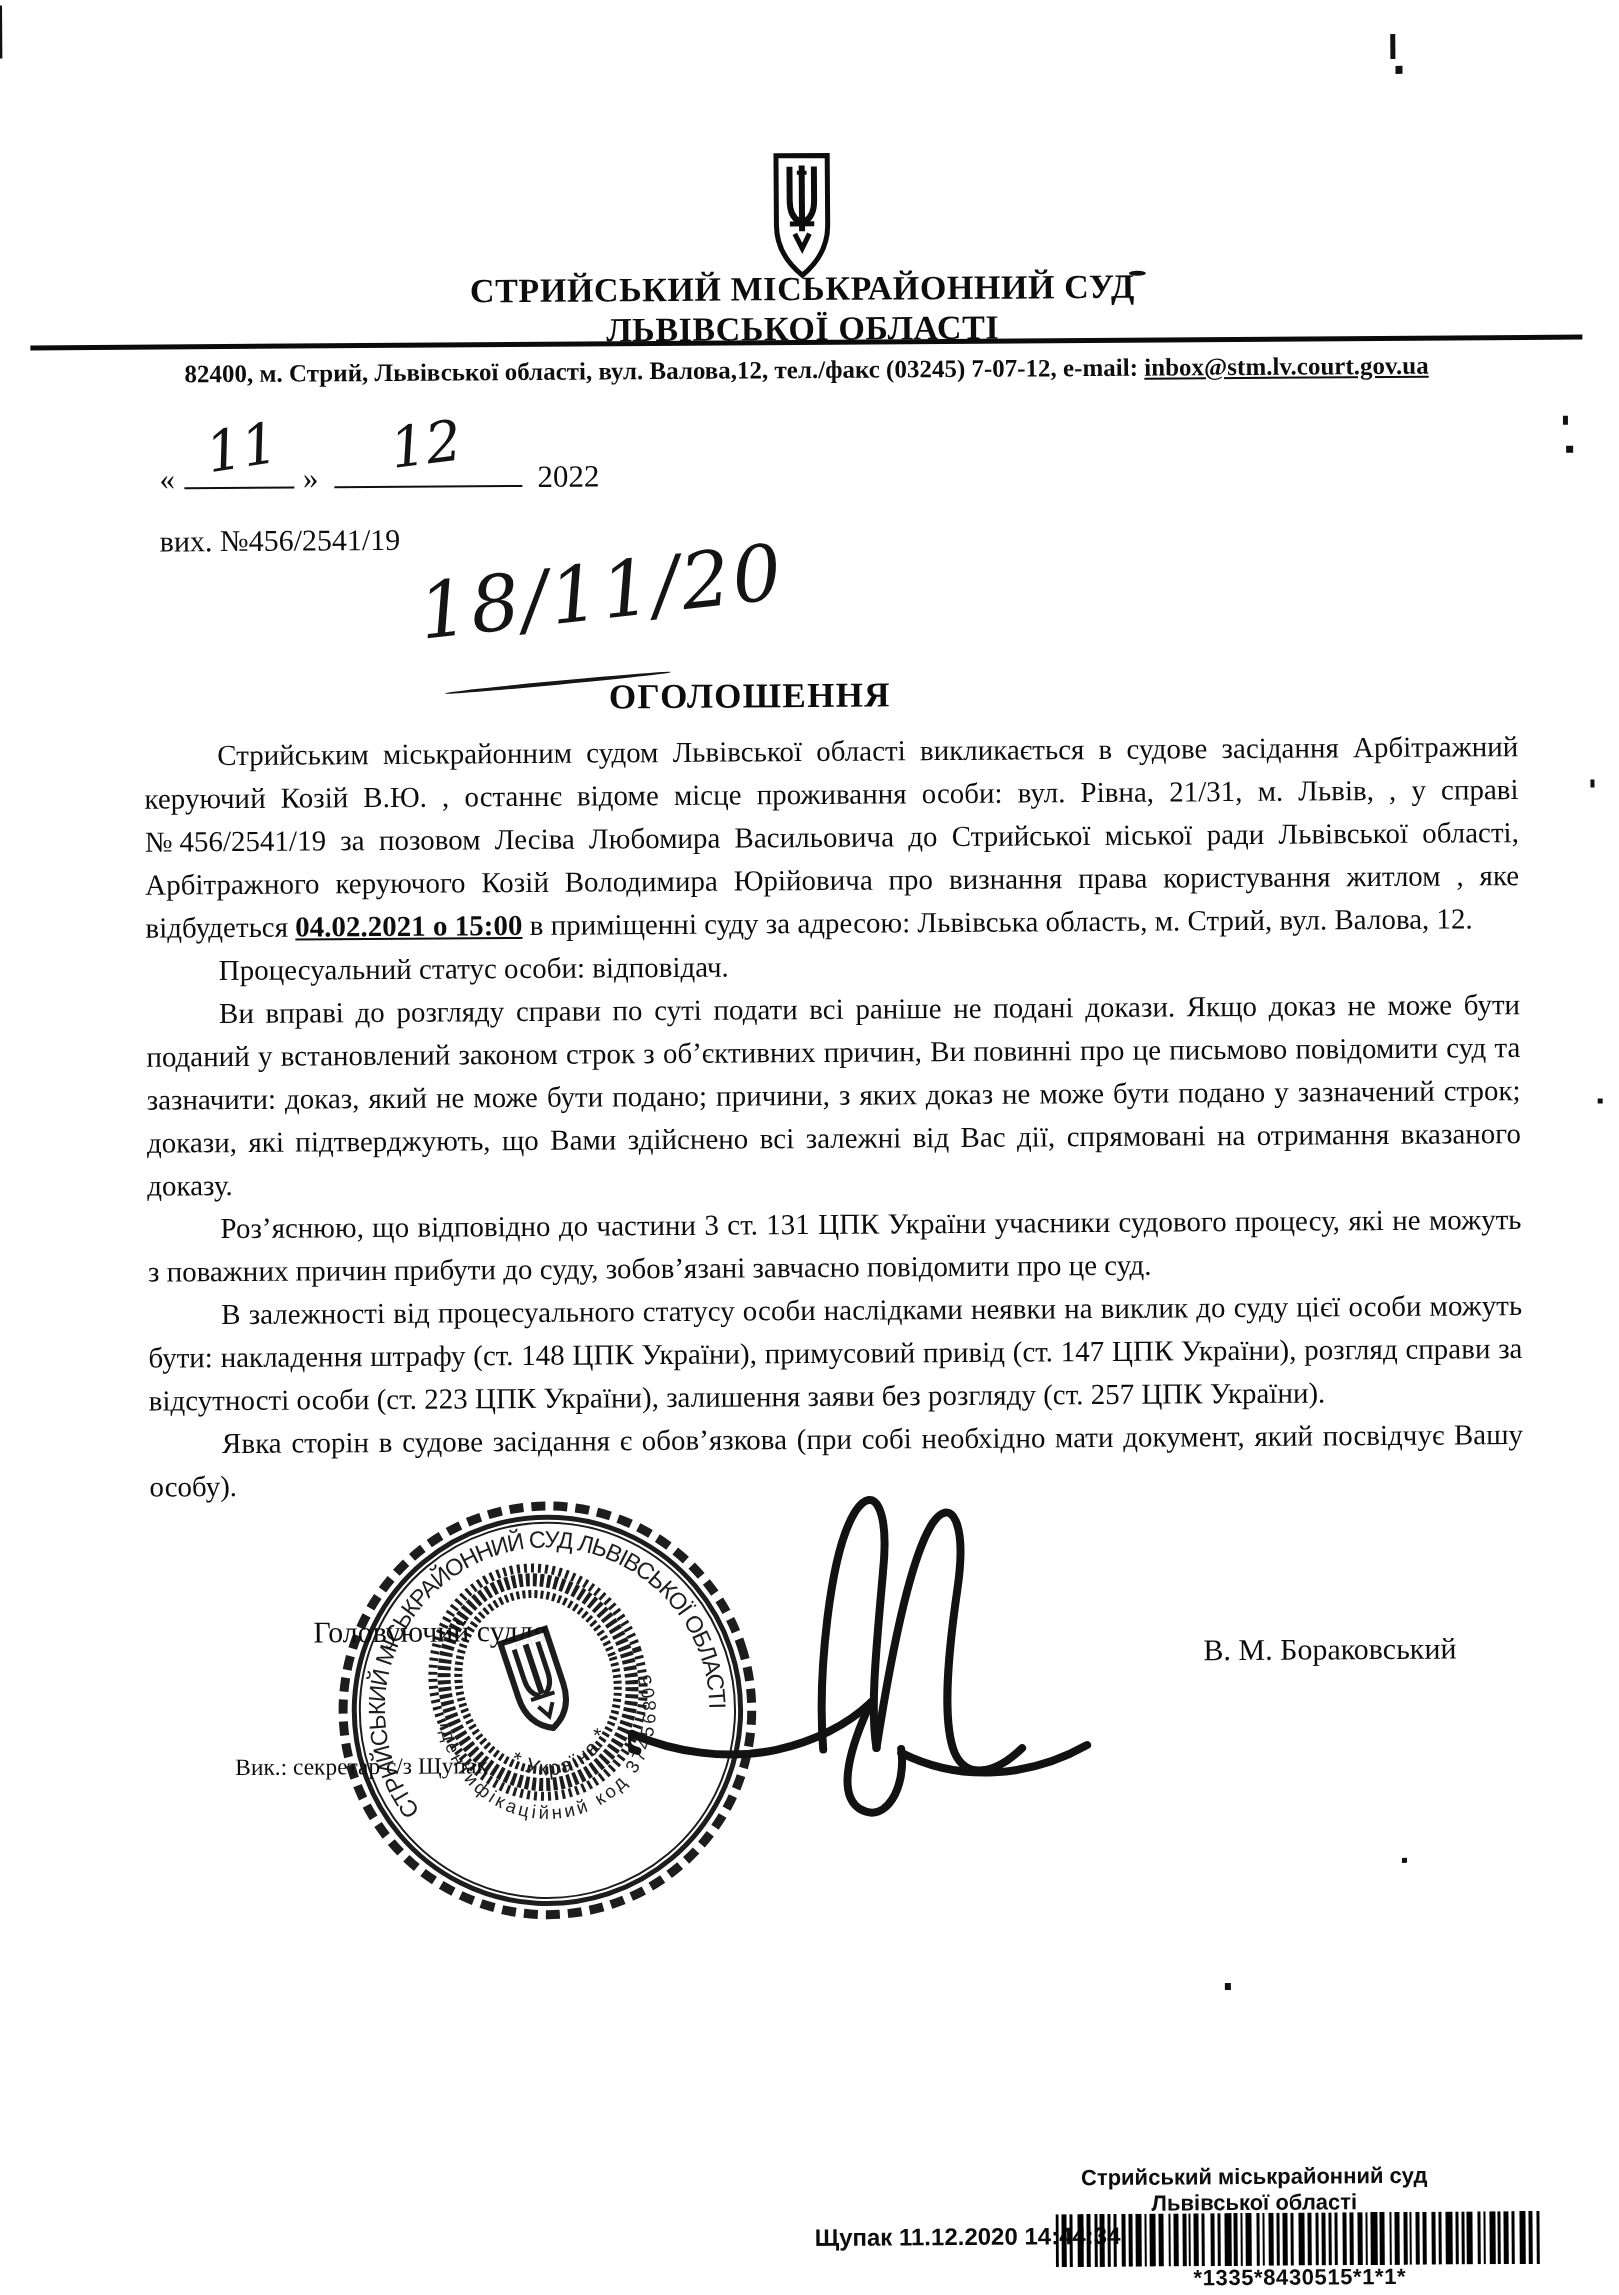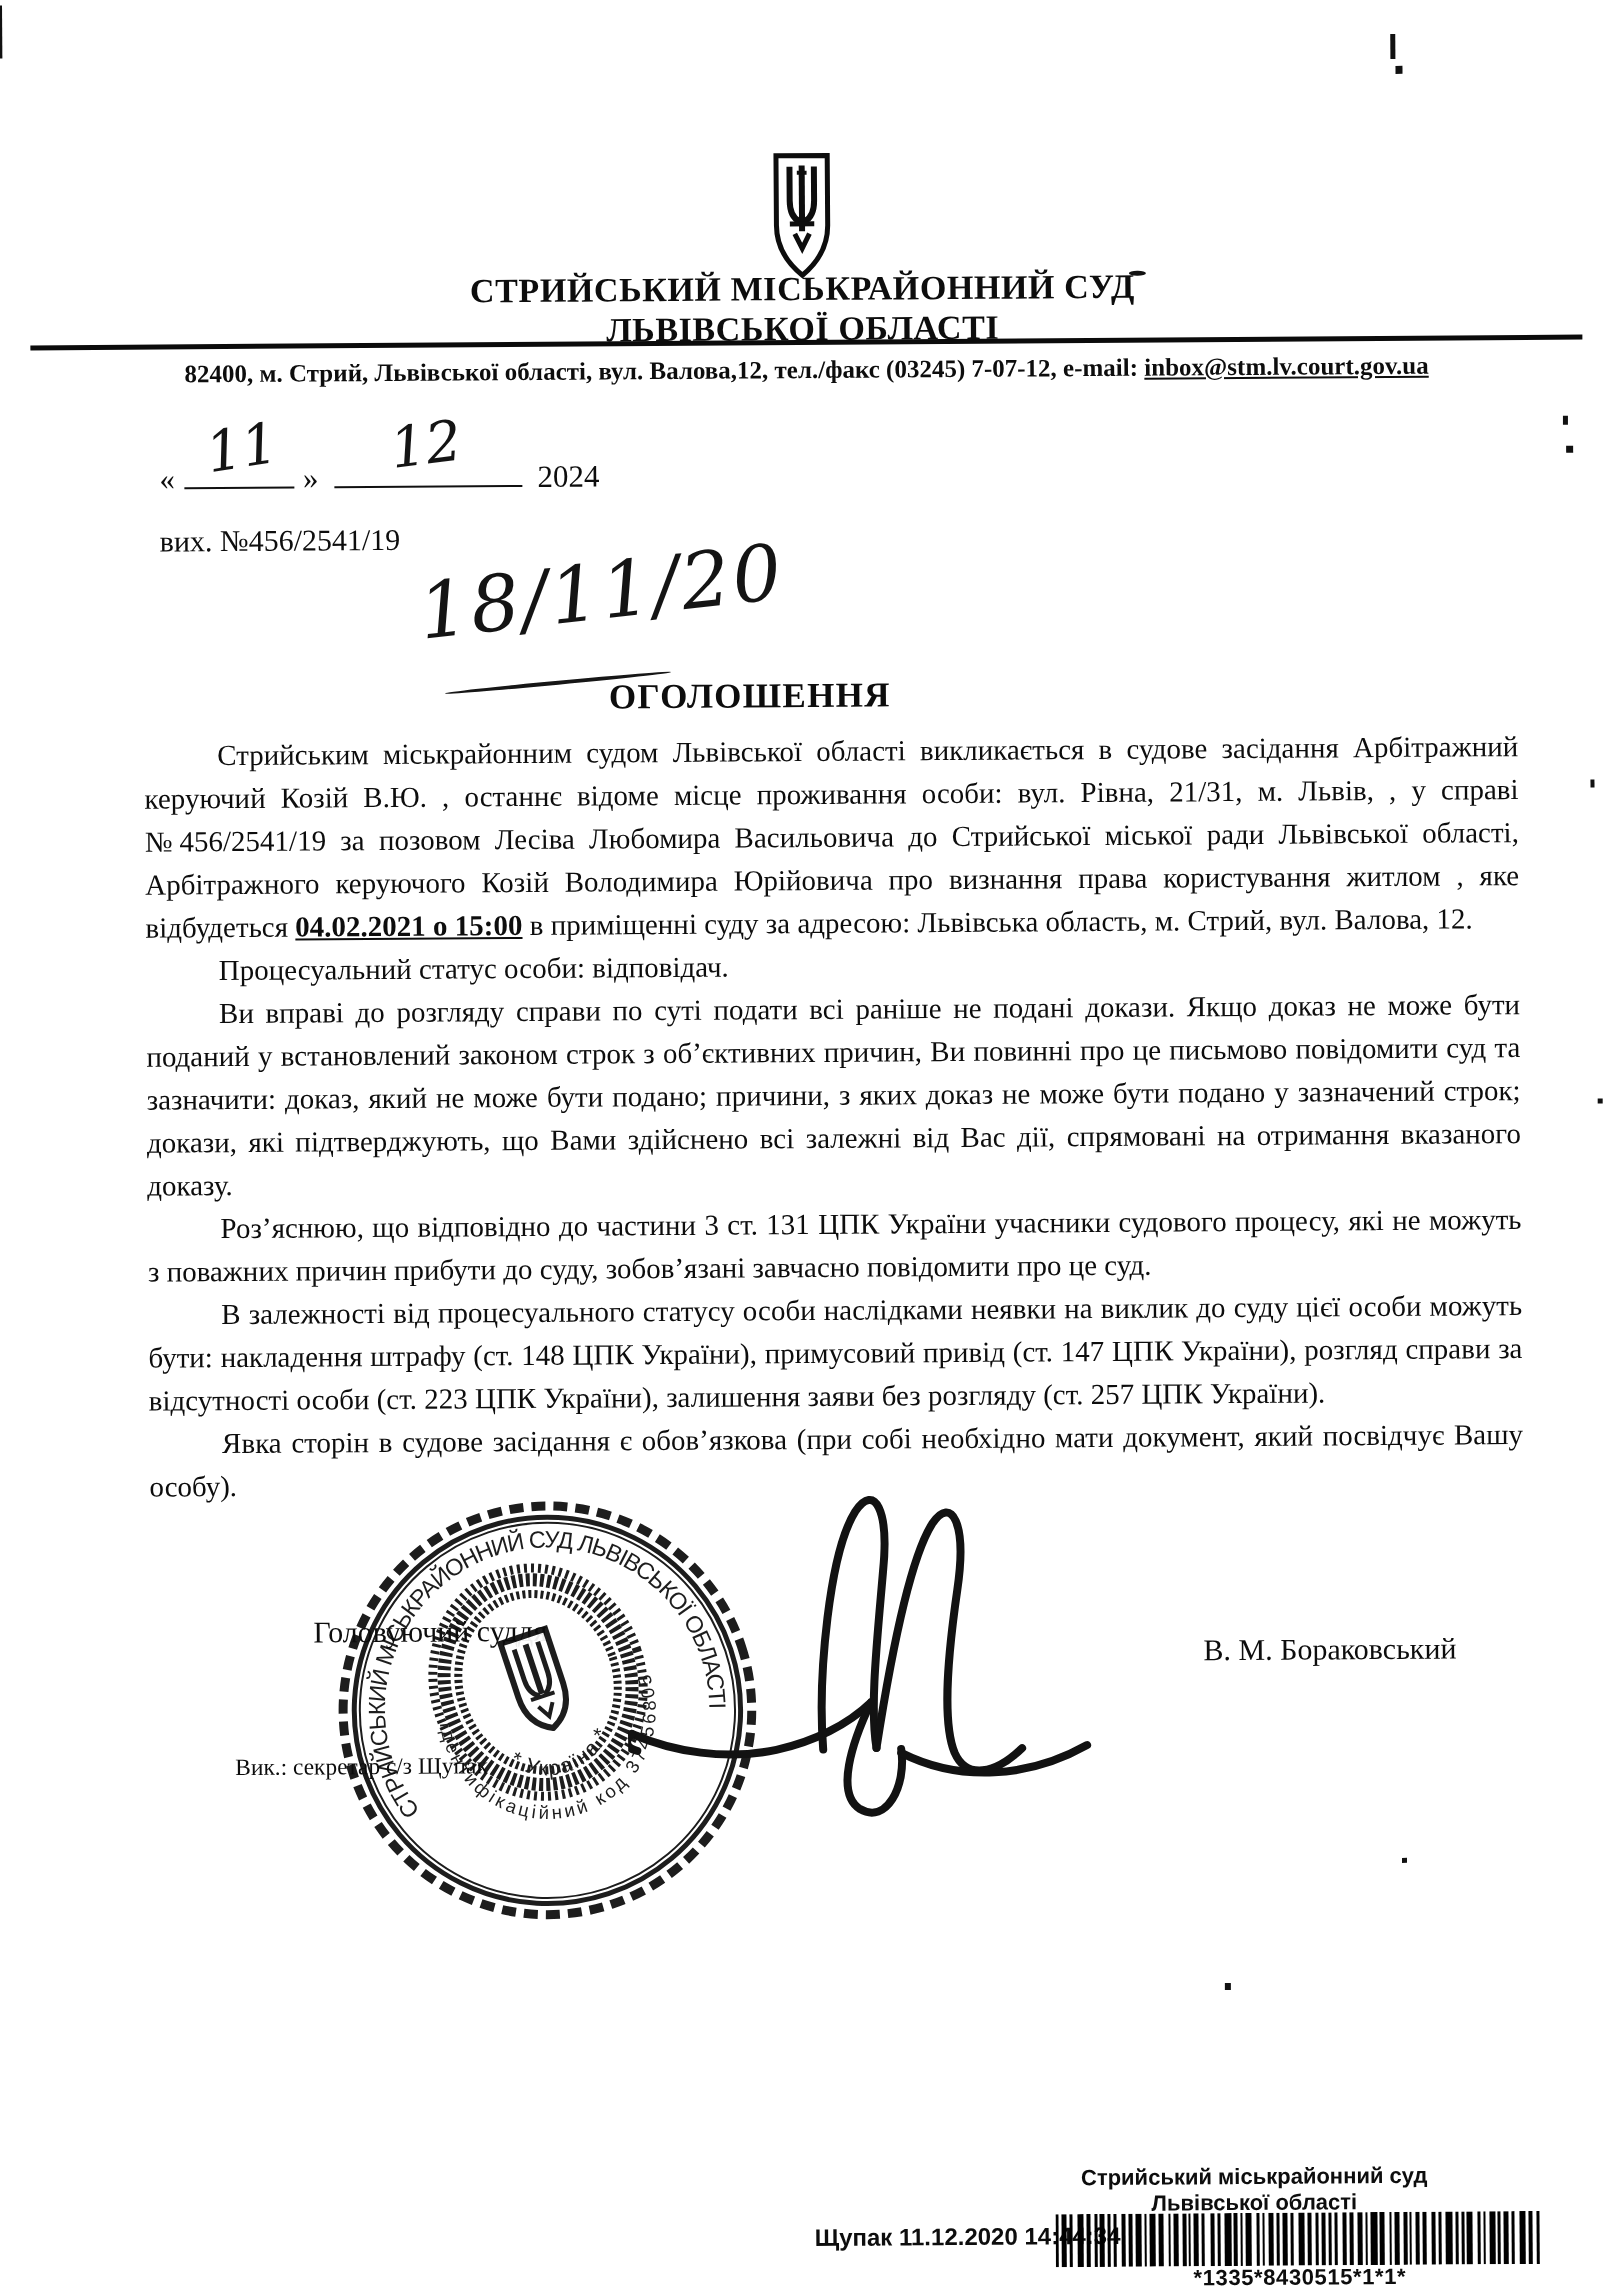--- a/index.html
+++ b/index.html
@@ -80,21 +80,21 @@
     <path d="M38,134 L50,158 L62,134" fill="none" stroke="#0d0d0d" stroke-width="5"></path>
     <path d="M42,34 H58" fill="none" stroke="#0d0d0d" stroke-width="4"></path>
   </svg>
 
   <div class="court-line l1">СТРИЙСЬКИЙ МІСЬКРАЙОННИЙ СУД</div>
   <div class="court-line l2">ЛЬВІВСЬКОЇ ОБЛАСТІ</div>
   <div class="rule"></div>
   <div class="address"><span>82400, м. Стрий, Львівської області, вул. Валова,12, тел./факс (03245) 7-07-12, e-mail: </span><span class="email">inbox@stm.lv.court.gov.ua</span></div>
 
   <div class="date-row">
-    <span>«</span><span class="blank b1"><span class="hw hw-day">11</span></span><span>»</span><span class="blank b2"><span class="hw hw-month">12</span></span><span>2024</span>
+    <span>«</span><span class="blank b1"><span class="hw hw-day">11</span></span><span>»</span><span class="blank b2"><span class="hw hw-month">12</span></span><span>2022</span>
   </div>
   <div class="ref-row">вих. №456/2541/19</div>
   <div class="hw hw-note">18/11/20</div>
   <div class="hw-underline"></div>
 
   <div class="doc-title">ОГОЛОШЕННЯ</div>
   <div class="body-text">
     <p><span>Стрийським міськрайонним судом Львівської області викликається в судове засідання Арбітражний керуючий Козій В.Ю. , останнє відоме місце проживання особи: вул. Рівна, 21/31, м. Львів,  , у справі №456/2541/19 за позовом Лесіва Любомира Васильовича до Стрийської міської ради Львівської області, Арбітражного керуючого Козій Володимира Юрійовича про визнання права користування житлом , яке відбудеться </span><span class="hearing">04.02.2021 о 15:00</span><span> в приміщенні суду за адресою: Львівська область, м. Стрий, вул. Валова, 12.</span></p>
     <p>Процесуальний статус особи: відповідач.</p>
     <p>Ви вправі до розгляду справи по суті подати всі раніше не подані докази. Якщо доказ не може бути поданий у встановлений законом строк з об’єктивних причин, Ви повинні про це письмово повідомити суд та зазначити: доказ, який не може бути подано; причини, з яких доказ не може бути подано у зазначений строк; докази, які підтверджують, що Вами здійснено всі залежні від Вас дії, спрямовані на отримання вказаного доказу.</p>

